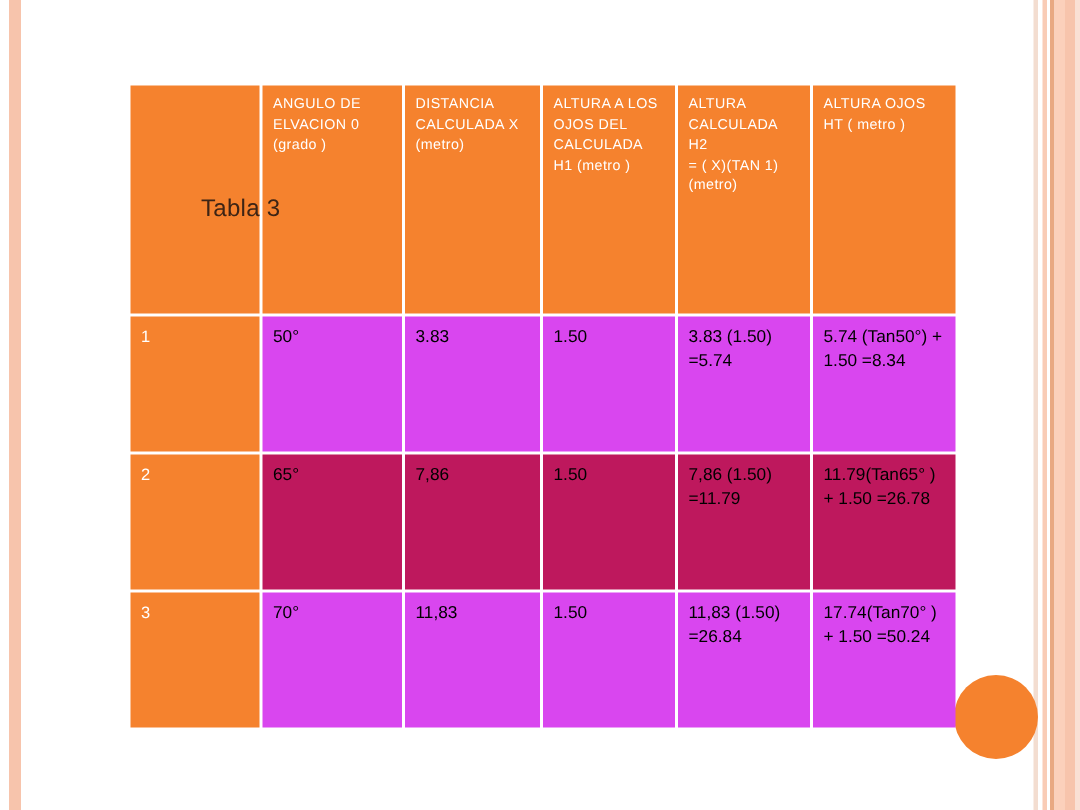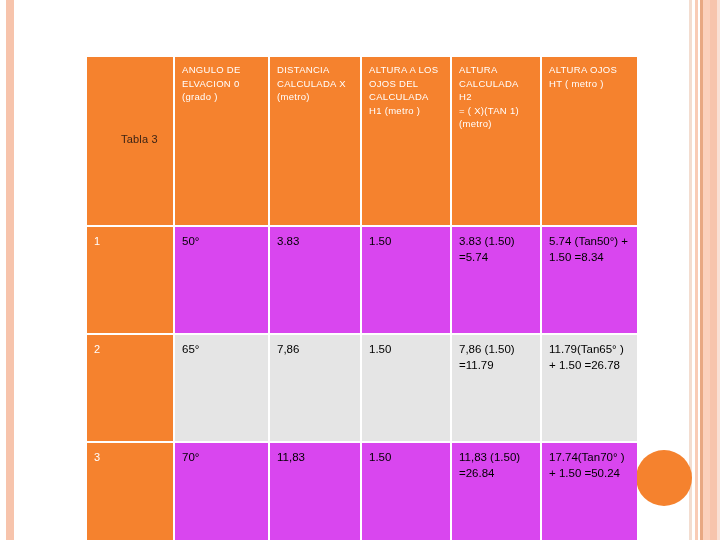--- a/index.html
+++ b/index.html
@@ -56,21 +56,21 @@
     height: 425px;
   }
   table.data-table {
     border-collapse: separate;
     border-spacing: 2px;
     width: 550px;
     table-layout: fixed;
   }
   table.data-table td {
     vertical-align: top;
-    padding: 6px 7px 22px 7px;
+    padding: 6px 7px 6px 7px;
     font-size: 10px;
     line-height: 13px;
     color: #000000;
   }
 
   col.c1 { width: 86px; }
   col.c2 { width: 93px; }
   col.c3 { width: 90px; }
   col.c4 { width: 88px; }
   col.c5 { width: 88px; }
@@ -84,43 +84,43 @@
     font-size: 9.5px;
     line-height: 13.5px;
     letter-spacing: 0.3px;
   }
   tr.header-row td.corner-cell {
     position: relative;
     color: #3d2415;
   }
   .tabla-label {
     position: absolute;
-    left: 34px;
+    left: 47px;
     top: 75px;
     white-space: nowrap;
-    font-size: 11px;
+    font-size: 16px;
     line-height: 15px;
     color: #3d2415;
     letter-spacing: 0.2px;
   }
 
   
   tr.body-row td {
     height: 78px;
     font-size: 11.5px;
     line-height: 16px;
   }
   tr.body-row td.idx-cell {
     background: #f5822e;
     color: #ffffff;
     font-size: 11px;
     font-weight: normal;
   }
   tr.row-shade-a td { background: #d946ef; }
-  tr.row-shade-b td { background: #e5e5e5; }
+  tr.row-shade-b td { background: #be185d; }
   tr.row-shade-a td.idx-cell,
   tr.row-shade-b td.idx-cell { background: #f5822e; }
 
   .cell-line { display: block; white-space: pre-wrap; }
 </style>
 </head>
 <body>
 
 <div class="slide">
 

